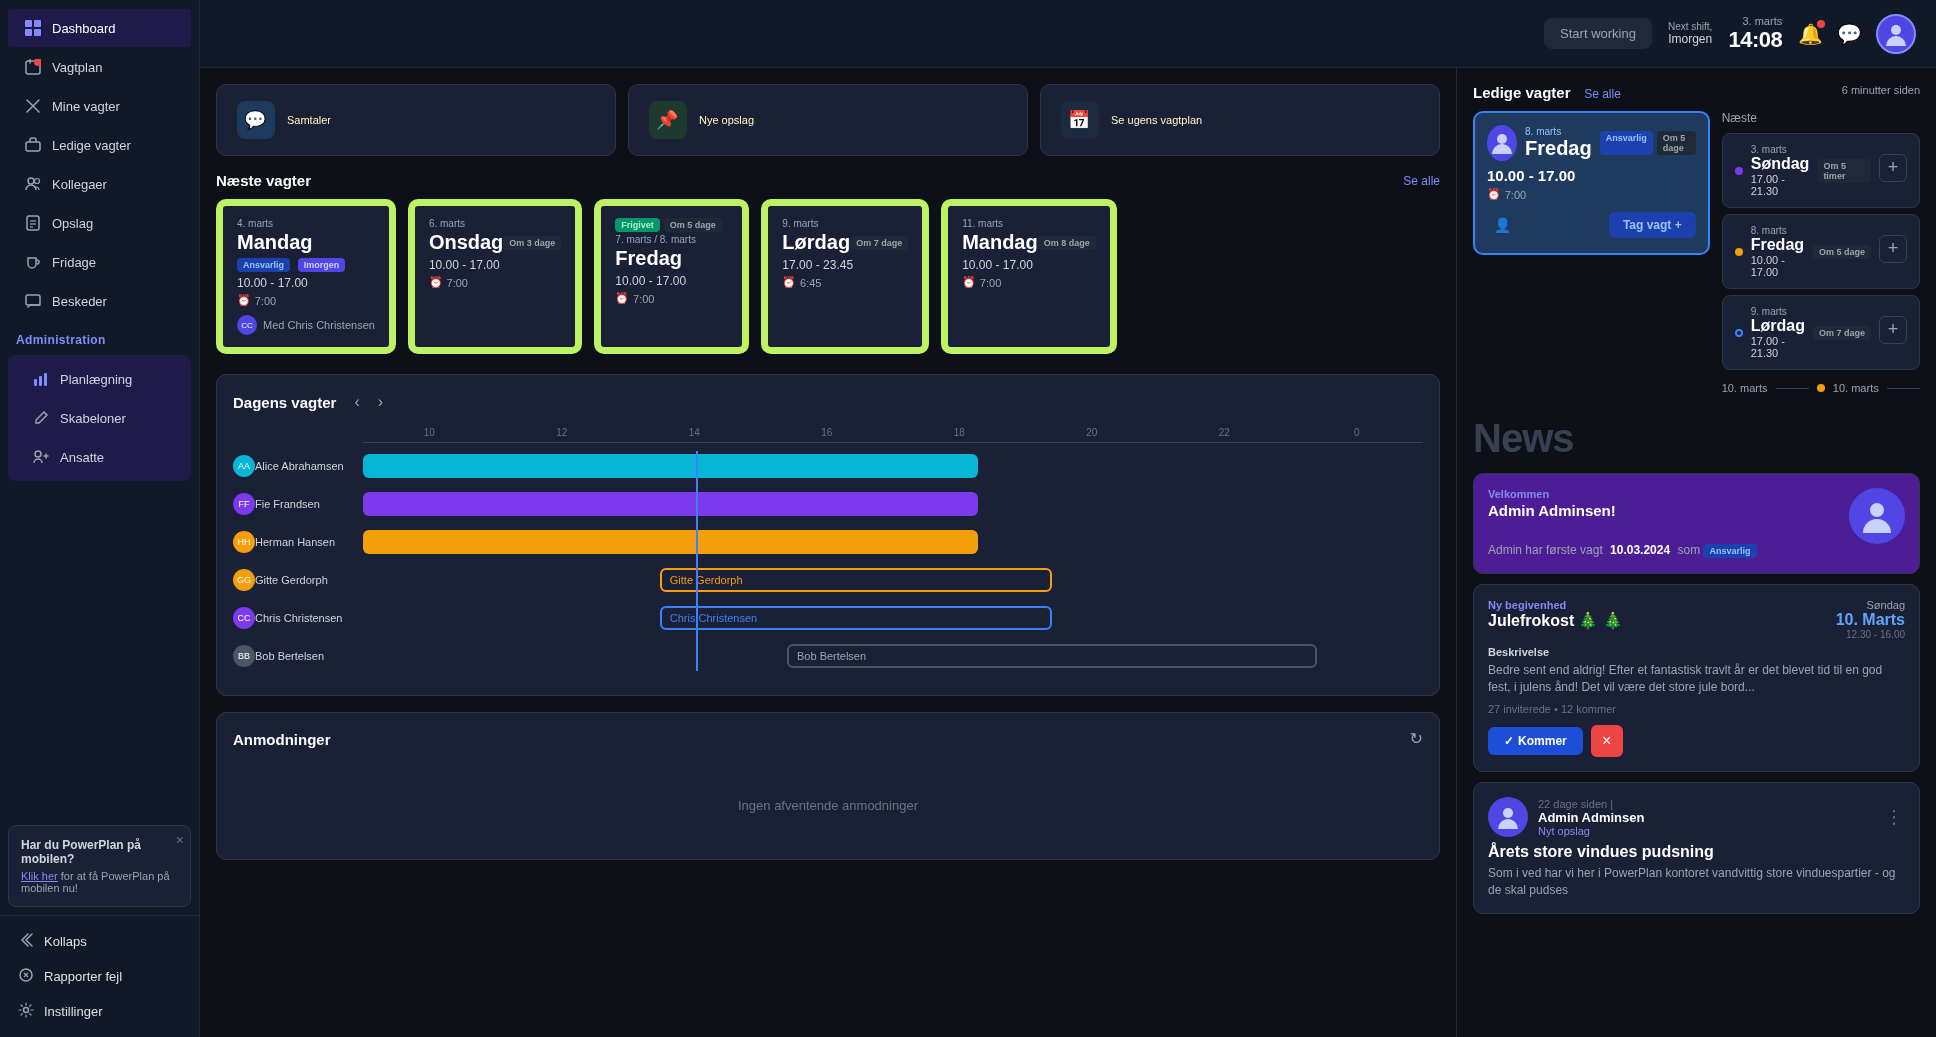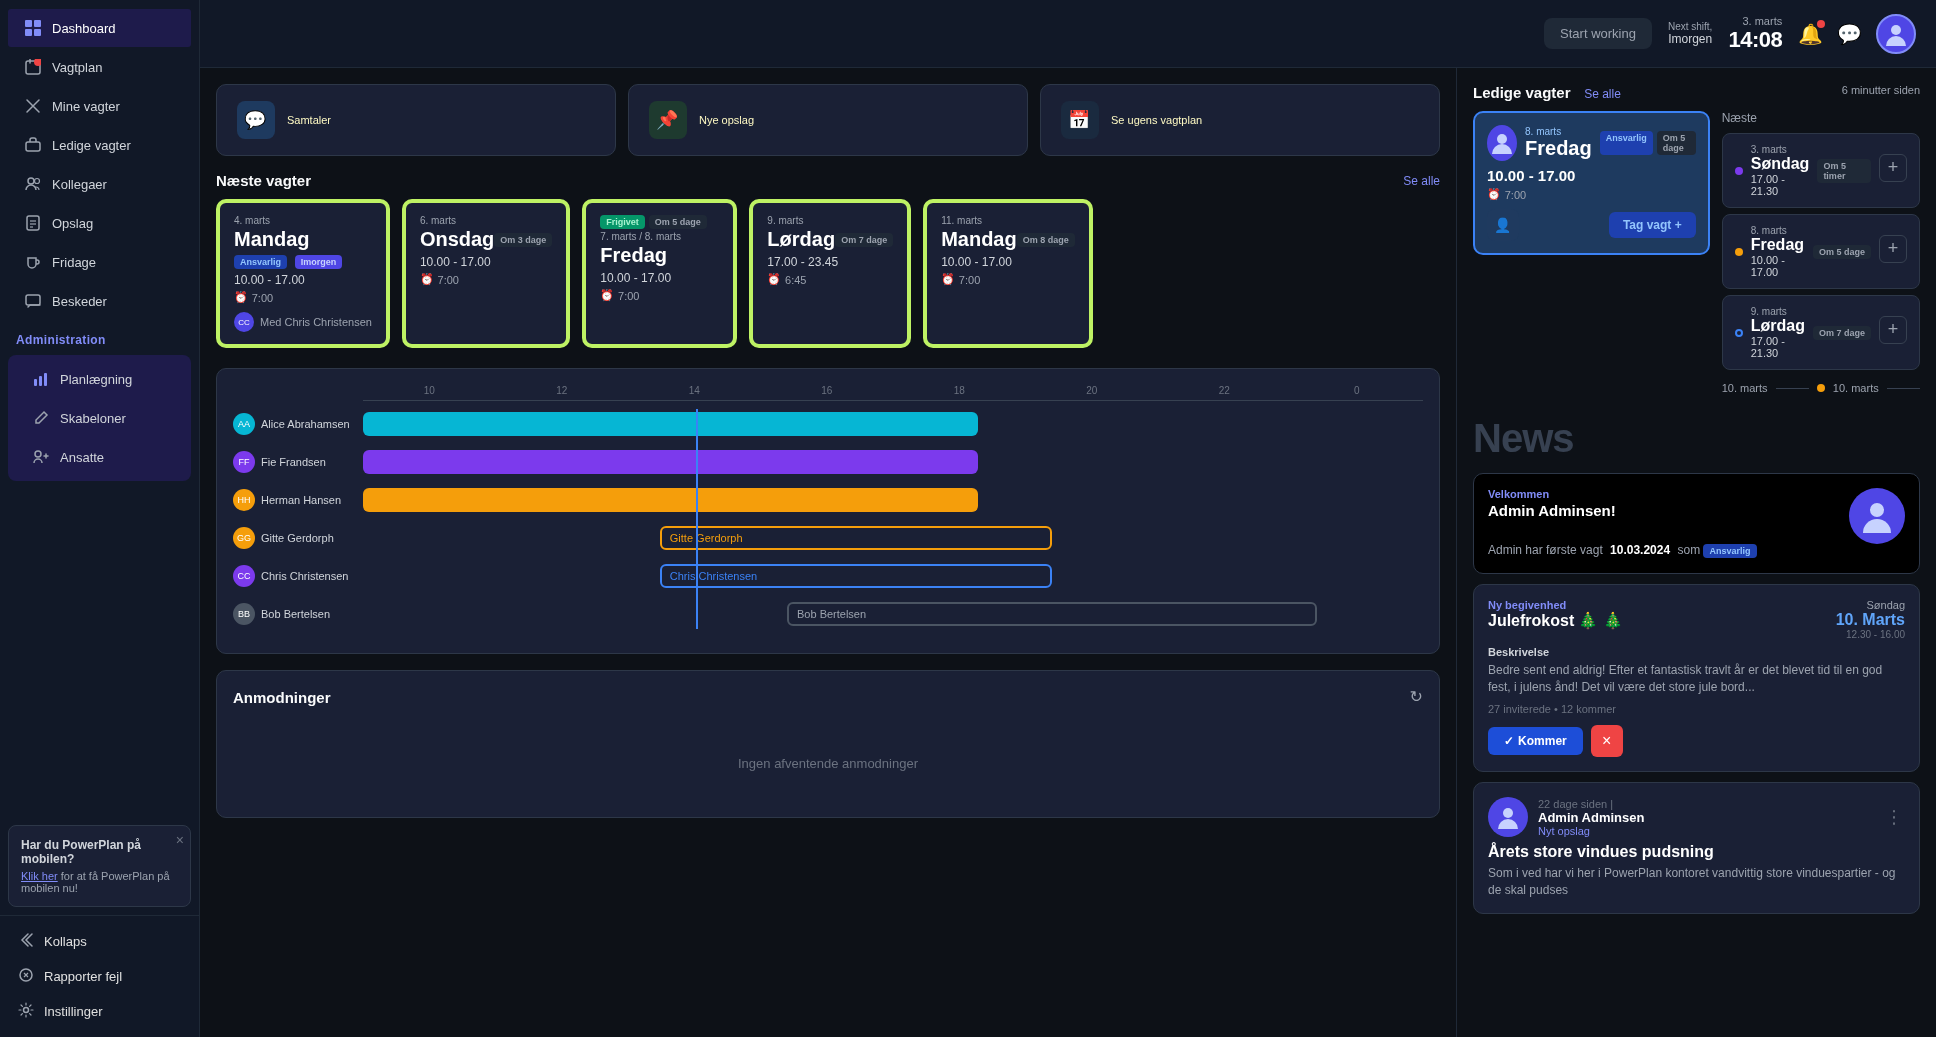--- a/index.html
+++ b/index.html
@@ -56,21 +56,21 @@
     .quick-card { background: #1a2035; border: 1px solid #2d3748; border-radius: 10px; padding: 16px 20px; display: flex; align-items: center; gap: 12px; cursor: pointer; transition: background 0.15s; }
     .quick-card .card-icon { width: 38px; height: 38px; border-radius: 8px; display: flex; align-items: center; justify-content: center; font-size: 18px; }
     .quick-card .card-label { font-size: 11px; font-weight: 400; color: #fef9c3; }
 
     
     .section-header { display: flex; align-items: center; justify-content: space-between; margin-bottom: 10px; }
     .section-title { font-size: 15px; font-weight: 600; color: #f9fafb; }
     .see-all { font-size: 12px; color: #818cf8; cursor: pointer; }
 
     .shifts-row { display: flex; gap: 12px; overflow-x: auto; padding-bottom: 4px; }
-    .shift-card { background: #1a2035; border: 4px solid #bef264; border-radius: 10px; padding: 12px 14px; min-width: 155px; flex-shrink: 0; position: relative; }
+    .shift-card { background: #1a2035; border: 7px solid #bef264; border-radius: 10px; padding: 12px 14px; min-width: 155px; flex-shrink: 0; position: relative; }
     .shift-date-small { font-size: 10px; color: #9ca3af; margin-bottom: 2px; }
     .shift-day { font-size: 20px; font-weight: 700; color: #fff; }
     .shift-time { font-size: 12px; color: #d1d5db; margin-top: 4px; }
     .shift-duration { font-size: 11px; color: #9ca3af; margin-top: 4px; display: flex; align-items: center; gap: 4px; }
     .shift-badge { position: absolute; top: 10px; right: 10px; font-size: 9px; font-weight: 700; padding: 2px 6px; border-radius: 4px; }
     .badge-ansvarlig { background: #1e40af; color: #93c5fd; }
     .badge-imorgen { background: #4f46e5; color: #c7d2fe; }
     .badge-frigivet { background: #059669; color: #a7f3d0; }
     .badge-om3 { background: #1f2937; color: #9ca3af; }
     .badge-om5 { background: #1f2937; color: #9ca3af; }
@@ -83,21 +83,21 @@
     .gantt-section { background: #1a2035; border: 1px solid #2d3748; border-radius: 10px; padding: 16px; }
     .gantt-header { display: flex; align-items: center; gap: 12px; margin-bottom: 14px; }
     .gantt-title { font-size: 15px; font-weight: 600; color: #f9fafb; }
     .gantt-nav { display: flex; gap: 6px; }
     .gantt-nav button { background: none; border: none; cursor: pointer; color: #9ca3af; font-size: 16px; padding: 2px 6px; border-radius: 4px; }
     .gantt-body { position: relative; }
     .gantt-axis { display: flex; border-bottom: 1px solid #374151; margin-bottom: 8px; margin-left: 130px; }
     .gantt-tick { flex: 1; text-align: center; font-size: 10px; color: #6b7280; padding-bottom: 4px; }
     .gantt-rows { position: relative; }
     .gantt-row { display: flex; align-items: center; margin-bottom: 8px; height: 30px; }
-    .gantt-row-label { width: 130px; display: flex; align-items: center; gap: 6px; flex-shrink: 0; }
+    .gantt-row-label { width: 130px; display: flex; align-items: center; gap: 0; flex-shrink: 0; }
     .gantt-row-label .mini-avatar { width: 22px; height: 22px; font-size: 9px; }
     .gantt-row-label span { font-size: 11px; color: #d1d5db; white-space: nowrap; overflow: hidden; text-overflow: ellipsis; max-width: 100px; }
     .gantt-bar-area { flex: 1; position: relative; height: 30px; }
     .gantt-bar { position: absolute; height: 24px; top: 3px; border-radius: 6px; display: flex; align-items: center; padding: 0 8px; font-size: 11px; font-weight: 500; color: #fff; }
     .bar-cyan { background: #06b6d4; }
     .bar-purple { background: #7c3aed; }
     .bar-orange { background: #f59e0b; }
     .bar-orange-outline { background: transparent; border: 2px solid #f59e0b; color: #f59e0b; }
     .bar-blue-outline { background: transparent; border: 2px solid #3b82f6; color: #3b82f6; }
     .bar-dark-outline { background: transparent; border: 2px solid #4b5563; color: #9ca3af; }
@@ -131,21 +131,21 @@
     .naeste-item .date-col { flex: 1; }
     .naeste-item .date-top { font-size: 10px; color: #9ca3af; }
     .naeste-item .date-day { font-size: 16px; font-weight: 700; color: #fff; }
     .naeste-item .time-range { font-size: 11px; color: #d1d5db; }
     .naeste-dot { width: 8px; height: 8px; border-radius: 50%; flex-shrink: 0; }
     .dot-purple { background: #7c3aed; }
     .dot-orange { background: #f59e0b; }
 
     
     .news-title { font-size: 40px; font-weight: 900; color: #374151; letter-spacing: -1px; margin-bottom: 12px; }
-    .news-card { background: #000000; border: 1px solid #2d3748; border-radius: 10px; padding: 14px; margin-bottom: 10px; }
+    .news-card { background: #4c1d95; border: 1px solid #2d3748; border-radius: 10px; padding: 14px; margin-bottom: 10px; }
     .news-card .news-tag { font-size: 11px; color: #818cf8; font-weight: 600; margin-bottom: 2px; }
     .news-card .news-headline { font-size: 15px; font-weight: 700; color: #fff; margin-bottom: 23px; }
     .news-card .news-body { font-size: 12px; color: #9ca3af; line-height: 1.4; }
     .news-card-inner { display: flex; align-items: flex-start; gap: 12px; }
     .news-avatar { width: 56px; height: 56px; border-radius: 50%; background: #4f46e5; flex-shrink: 0; display: flex; align-items: center; justify-content: center; font-size: 22px; }
 
     .event-card { background: #1a2035; border: 1px solid #2d3748; border-radius: 10px; padding: 14px; margin-bottom: 10px; }
     .event-header { display: flex; align-items: flex-start; justify-content: space-between; margin-bottom: 6px; }
     .event-tag { font-size: 11px; color: #818cf8; font-weight: 600; }
     .event-title { font-size: 16px; font-weight: 700; color: #fff; }
@@ -457,20 +457,27 @@
               <div class="shift-duration">
                 <span>⏰</span>
                   <span>7:00</span>
               </div>
             </div>
 
           </div>
         </div>
 
         <div class="gantt-section">
+          <div class="gantt-header">
+            <span class="gantt-title">Dagens vagter</span>
+            <div class="gantt-nav">
+              <button>‹</button>
+              <button>›</button>
+            </div>
+          </div>
           <div class="gantt-body">
             <div class="gantt-axis">
               <div class="gantt-tick">10</div>
               <div class="gantt-tick">12</div>
               <div class="gantt-tick">14</div>
               <div class="gantt-tick">16</div>
               <div class="gantt-tick">18</div>
               <div class="gantt-tick">20</div>
               <div class="gantt-tick">22</div>
               <div class="gantt-tick">0</div>

